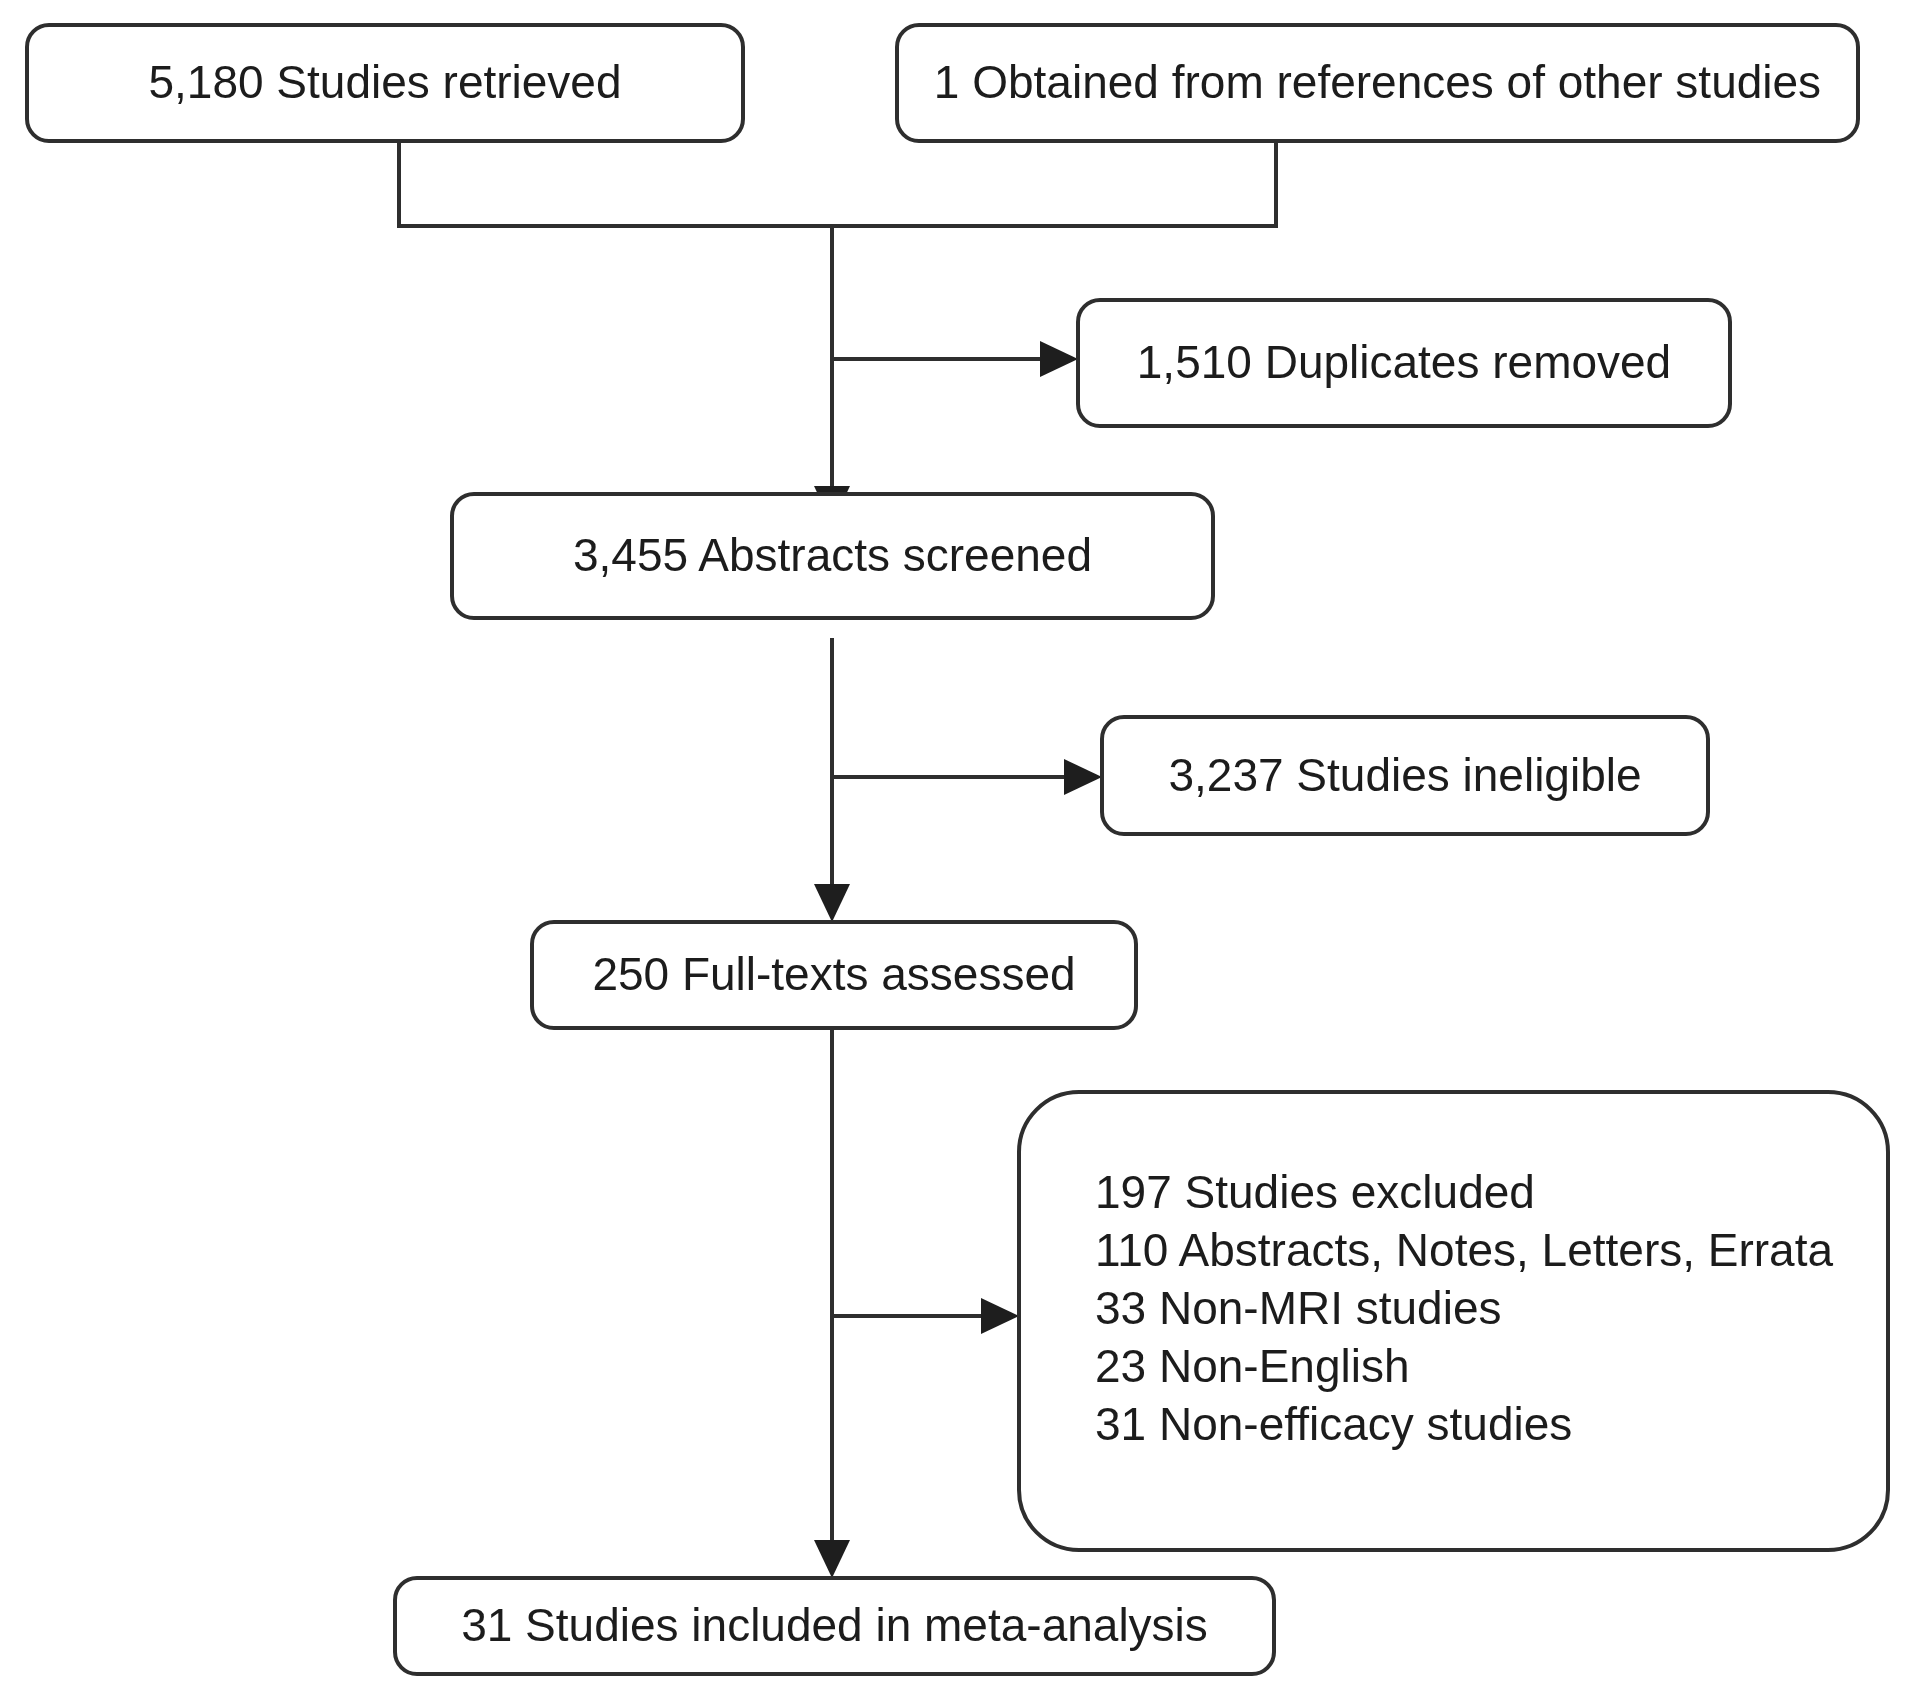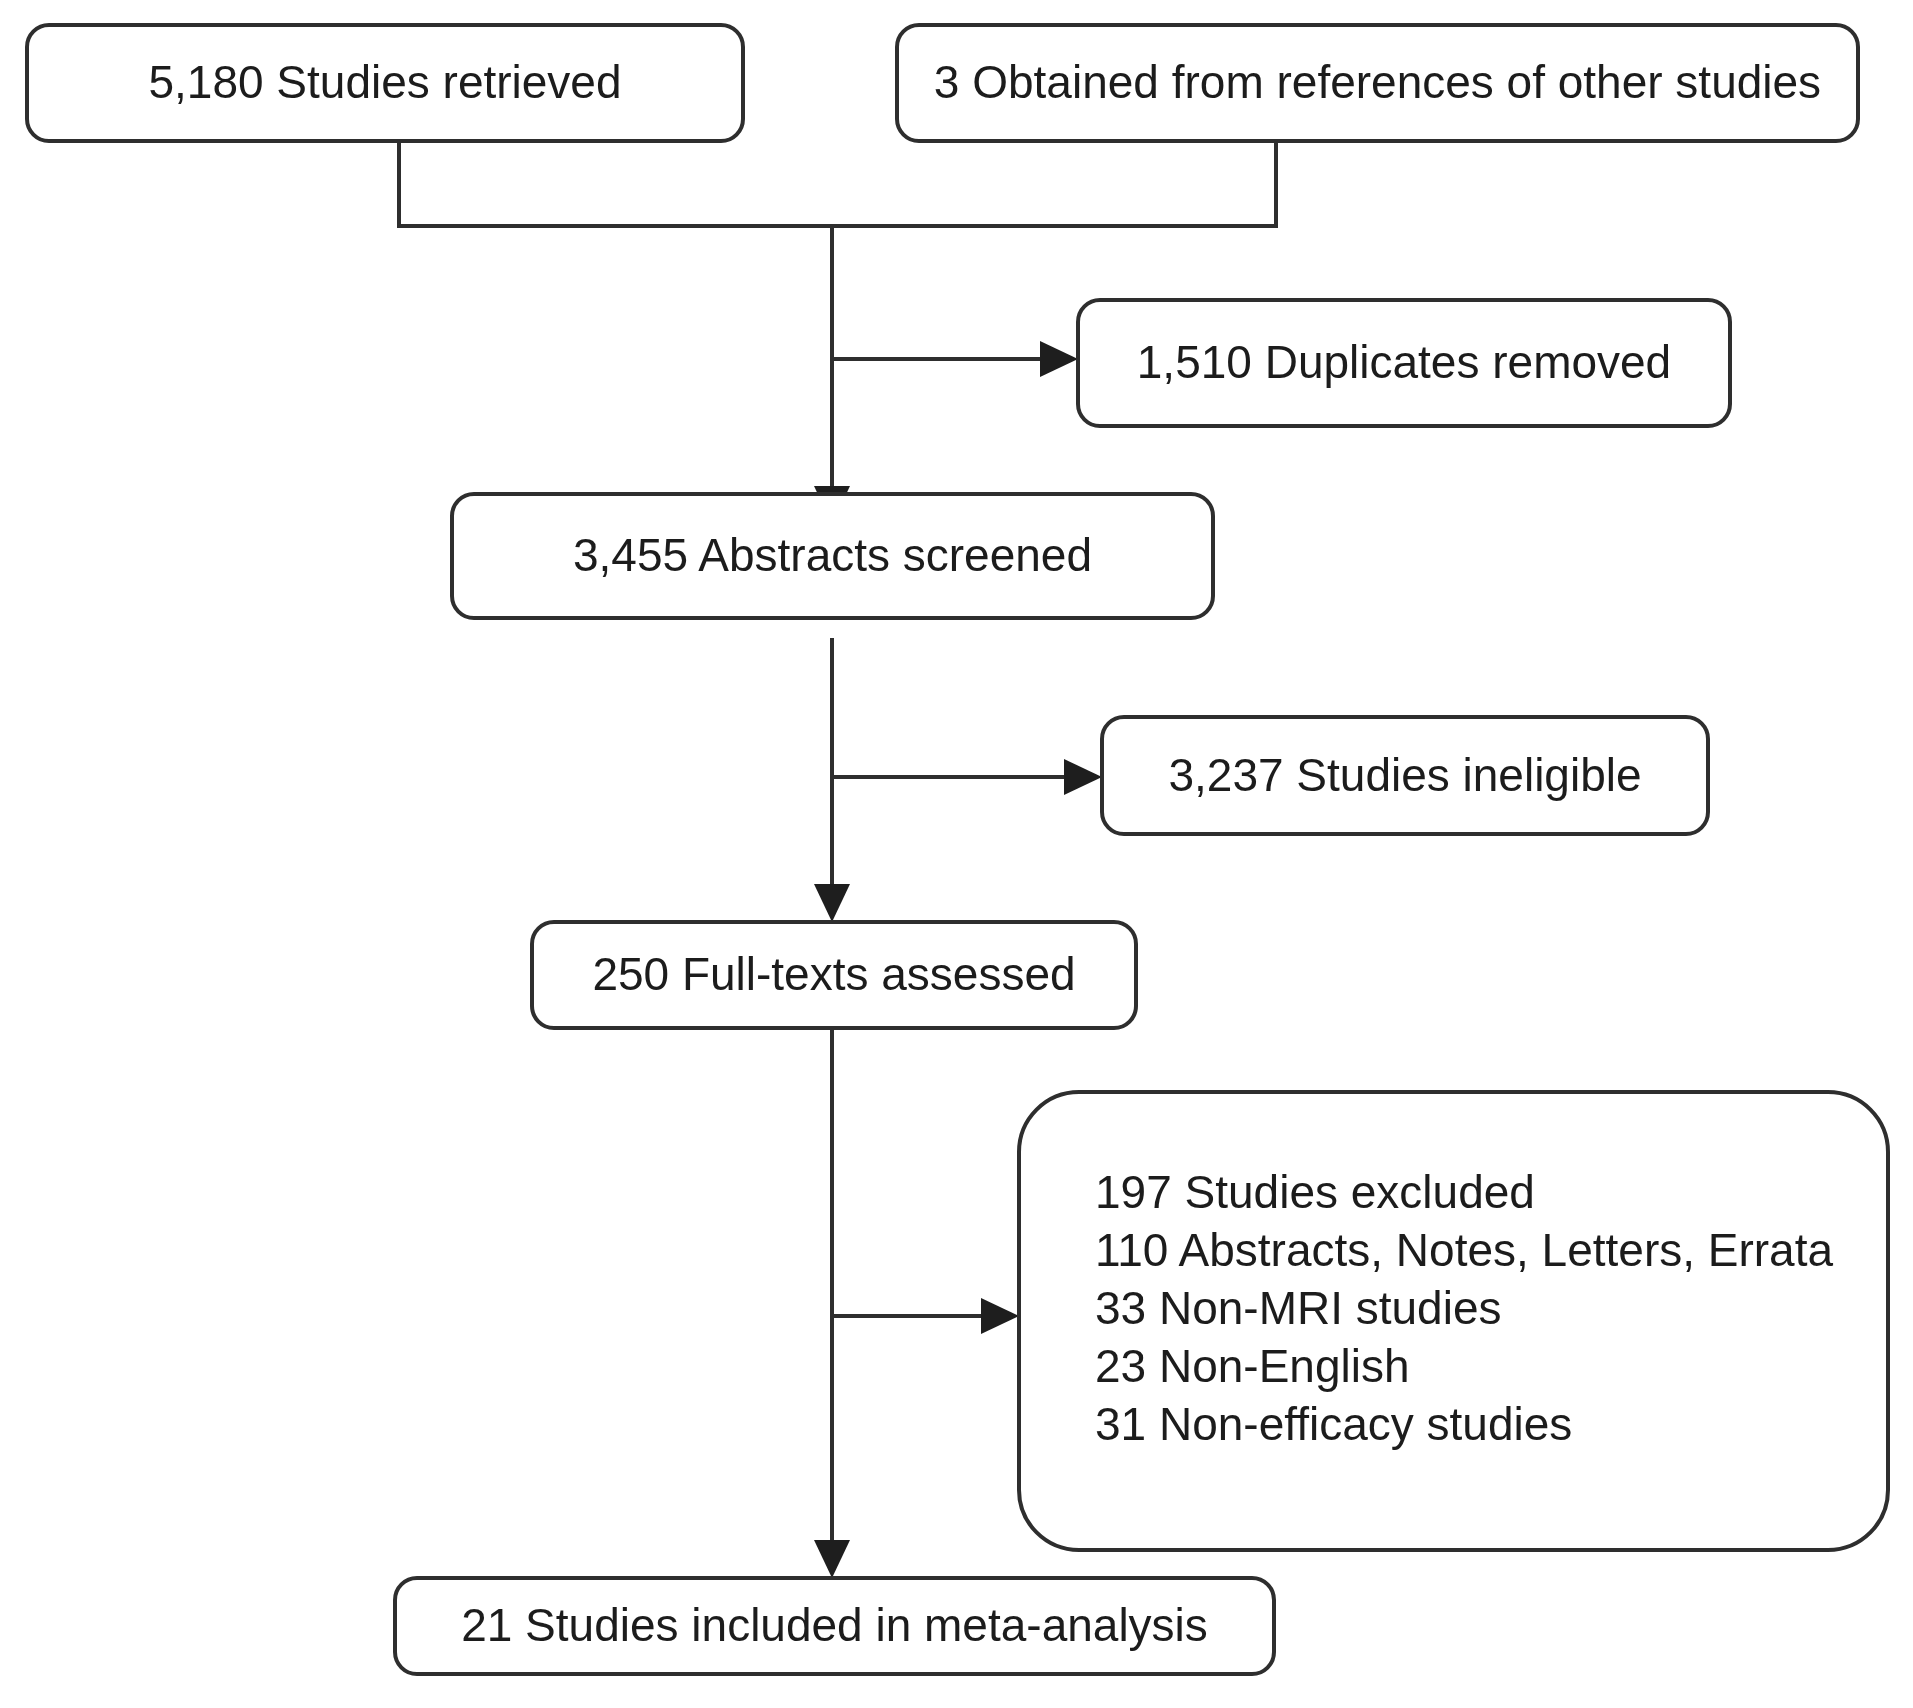--- a/index.html
+++ b/index.html
@@ -95,21 +95,21 @@
       <polygon points="814,1540 850,1540 832,1578"></polygon>
       <polygon points="981,1298 981,1334 1019,1316"></polygon>
     </g>
   </svg>
 
   <div class="node" id="node-retrieved">
     <span class="label">5,180 Studies retrieved</span>
   </div>
 
   <div class="node" id="node-references">
-    <span class="label">3 Obtained from references of other studies</span>
+    <span class="label">1 Obtained from references of other studies</span>
   </div>
 
   <div class="node" id="node-duplicates">
     <span class="label">1,510 Duplicates removed</span>
   </div>
 
   <div class="node" id="node-abstracts">
     <span class="label">3,455 Abstracts screened</span>
   </div>
 
@@ -123,16 +123,16 @@
 
   <div class="node" id="node-excluded">
     <div class="ex-line">197 Studies excluded</div>
     <div class="ex-line">110 Abstracts, Notes, Letters, Errata</div>
     <div class="ex-line">33 Non-MRI studies</div>
     <div class="ex-line">23 Non-English</div>
     <div class="ex-line">31 Non-efficacy studies</div>
   </div>
 
   <div class="node" id="node-included">
-    <span class="label">21 Studies included in meta-analysis</span>
+    <span class="label">31 Studies included in meta-analysis</span>
   </div>
 
 </div>
 
 </body></html>

